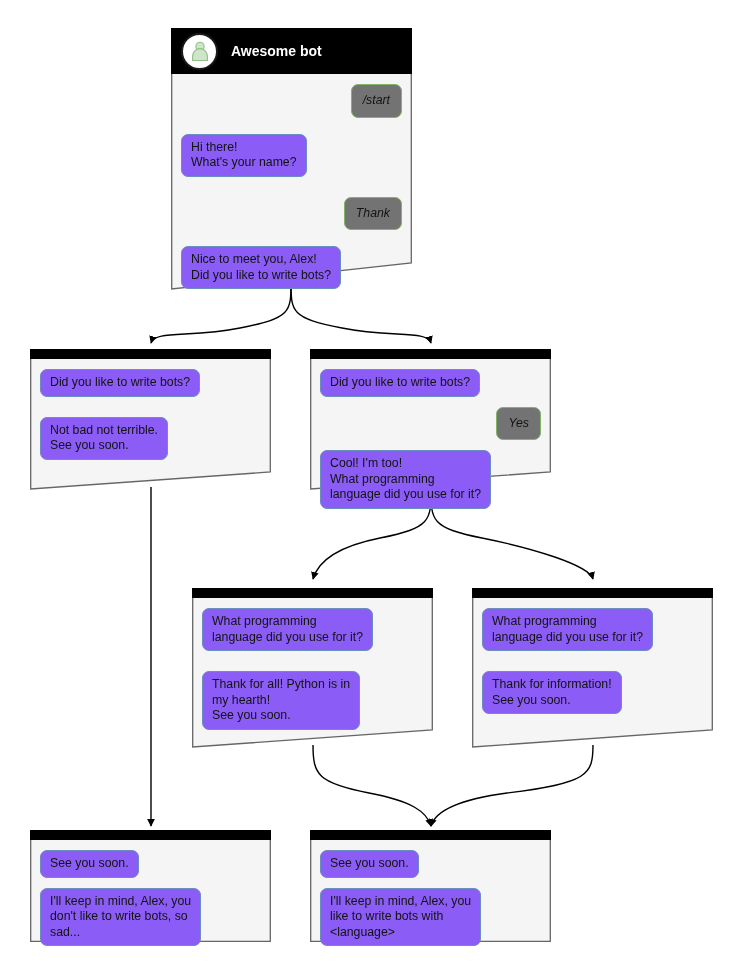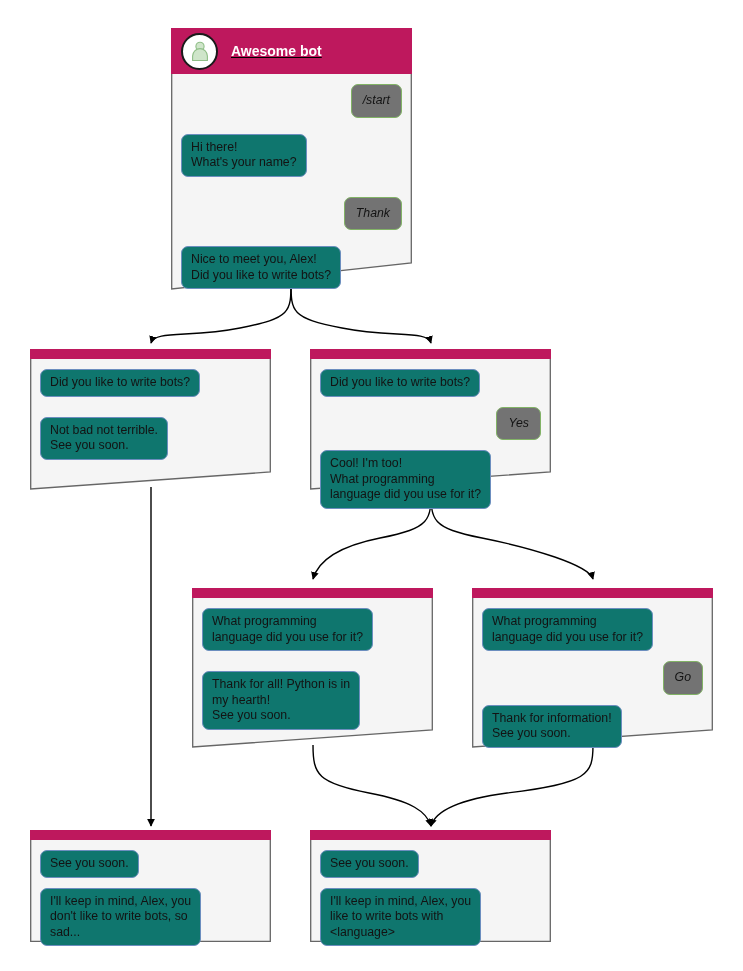--- a/index.html
+++ b/index.html
@@ -30,22 +30,21 @@
   }
   .node .inner{
     position:absolute;
     left:0;top:0;
     width:100%;
     z-index:1;
   }
   .titlebar{
     position:relative;
     height:10px;
-    background:#be185d;
-    text-decoration:underline;
+    background:#000000;
   }
   .titlebar.tall{
     height:46px;
     display:flex;
     align-items:center;
     padding-left:10px;
     box-sizing:border-box;
   }
   .avatar{
     width:37px;height:37px;
@@ -75,21 +74,21 @@
     border-radius:7px;
     padding:5px 9px;
     font-size:12.3px;
     line-height:15.5px;
     color:#131313;
     white-space:pre-line;
     box-sizing:border-box;
     max-width:86%;
   }
   .bubble.bot{
-    background:#0f766e;
+    background:#8b5cf6;
     border:1px solid #6c8ebf;
   }
   .bubble.user{
     background:#737373;
     border:1px solid #82b366;
     padding:8px 11px;
     font-style:italic;
   }
   .gap-s{height:10px;}
   .gap-m{height:16px;}
@@ -231,23 +230,20 @@
       <polygon points="0.7,0.7 240.3,0.7 240.3,142 0.7,159" fill="#f5f5f5" stroke="#666666" stroke-width="1.3"></polygon>
     </svg>
     <div class="inner">
       <div class="titlebar"></div>
       <div class="chatarea">
         <div class="msgrow left">
           <div class="bubble bot">What programming
 language did you use for it?</div>
         </div>
         <div class="gap-s"></div>
-        <div class="msgrow right">
-          <div class="bubble user">Go</div>
-        </div>
         <div class="gap-s"></div>
         <div class="msgrow left">
           <div class="bubble bot">Thank for information!
 See you soon.</div>
         </div>
       </div>
     </div>
   </div>
 
   <div class="node" style="left:30px; top:830px; width:241px; height:112px;">

